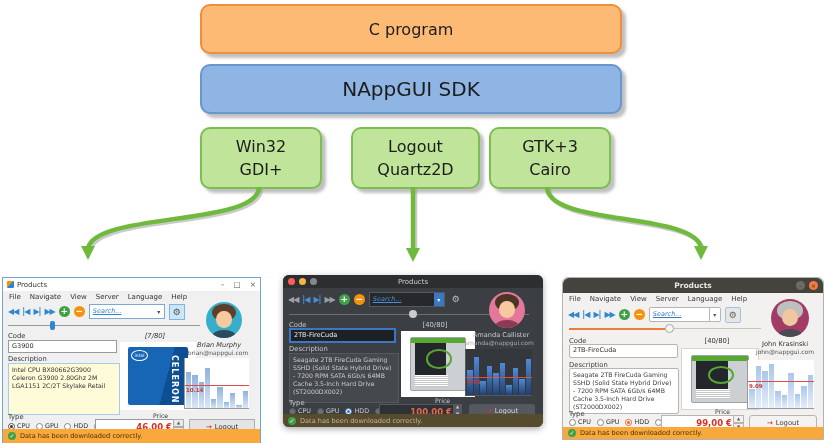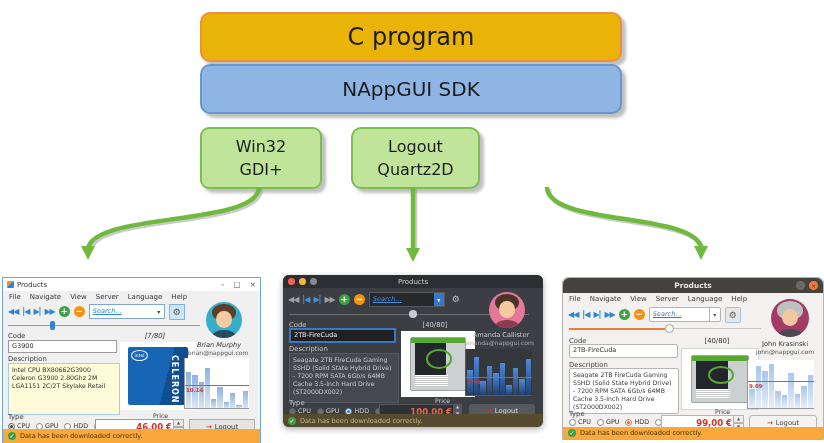--- a/index.html
+++ b/index.html
@@ -2,24 +2,24 @@
 <html><head>
 <meta charset="utf-8">
 <style>
   html,body{margin:0;padding:0;background:#fff;width:824px;height:443px;overflow:hidden;
     font-family:"DejaVu Sans",sans-serif;-webkit-font-smoothing:antialiased;}
   .stage{position:relative;width:824px;height:443px;}
 
   
   .dbox{position:absolute;border-radius:10px;display:flex;align-items:center;justify-content:center;
     box-shadow:4px 4px 3px rgba(140,140,140,.55);color:#1c1c1c;text-align:center;}
-  .dbox.layer0{left:200px;top:4px;width:418px;height:46px;background:#eab308;border:2px solid #EE8F3D;font-size:24px;margin-top:8px;}
+  .dbox.layer0{left:200px;top:4px;width:418px;height:46px;background:#fdba74;border:2px solid #EE8F3D;font-size:16px;}
   .dbox.layer1{left:200px;top:64px;width:418px;height:46px;background:#8FB5E4;border:2px solid #6897CE;font-size:20px;}
   .dbox.backend{top:127px;height:58px;background:#BFE49A;border:2px solid #7CBE4F;font-size:16px;line-height:1.45;}
-  .dbox.b0{left:200px;width:118px;border-radius:9px;}
+  .dbox.b0{left:200px;width:118px;}
   .dbox.b1{left:351px;width:125px;}
   .dbox.b2{left:489px;width:118px;}
   svg.arrows{position:absolute;left:0;top:0;pointer-events:none;}
 
   
   .app{position:absolute;font-size:7px;color:#333;}
   .titlebar{position:absolute;left:0;right:0;top:0;display:flex;align-items:center;}
   .menubar{position:absolute;left:0;right:0;display:flex;align-items:center;gap:9px;padding-left:6px;}
   .toolbar{position:absolute;left:0;right:0;display:flex;align-items:center;gap:4px;padding-left:5px;}
   .nav{font-weight:bold;font-size:8px;letter-spacing:-1px;}
@@ -190,20 +190,26 @@
       <span>Win32</span><br>
       <span>GDI+</span>
     </span>
   </div>
   <div class="dbox backend b1">
     <span>
       <span>Logout</span><br>
       <span>Quartz2D</span>
     </span>
   </div>
+  <div class="dbox backend b2">
+    <span>
+      <span>GTK+3</span><br>
+      <span>Cairo</span>
+    </span>
+  </div>
 
   <svg class="arrows" width="824" height="443">
     <g stroke="#9f9f9f" stroke-width="4.5" fill="none" opacity="0.55" transform="translate(2,2)">
       <path d="M259,187 C259,226 96,212 88,248"></path>
       <path d="M413,187 L413,250"></path>
       <path d="M547,187 C547,226 696,212 701,248"></path>
     </g>
     <g stroke="#6FB93C" stroke-width="4.5" fill="none">
       <path d="M259,187 C259,226 96,212 88,248"></path>
       <path d="M413,187 L413,250"></path>

